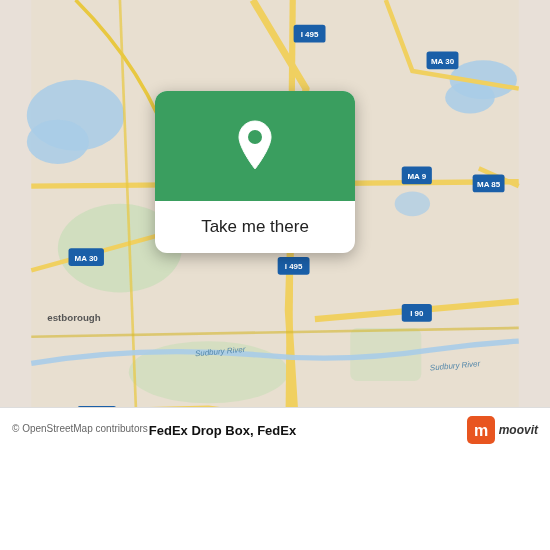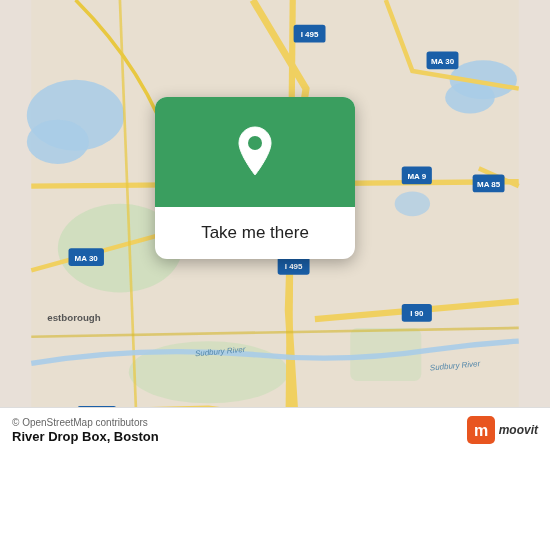--- a/index.html
+++ b/index.html
@@ -22,21 +22,21 @@
     
     #map-svg {
       position: absolute;
       top: 0; left: 0;
       width: 100%; height: 100%;
     }
 
     
     #popup-card {
       position: absolute;
-      top: 97px;
+      top: 91px;
       left: 155px;
       width: 200px;
       background: white;
       border-radius: 12px;
       box-shadow: 0 4px 16px rgba(0,0,0,0.3);
       overflow: hidden;
       z-index: 10;
     }
 
     #popup-green-area {
@@ -91,21 +91,21 @@
       padding: 8px 12px 8px 12px;
       display: flex;
       align-items: center;
       justify-content: space-between;
       z-index: 10;
       border-top: 1px solid #ddd;
     }
 
     #bottom-left {
       display: flex;
-      flex-direction: column;
+      flex-direction: row;
       gap: 1px;
     }
 
     #attribution-text {
       font-size: 10px;
       color: #666;
     }
 
     #place-name {
       font-size: 13px;
@@ -217,21 +217,21 @@
       </svg>
     </div>
     <div id="popup-button-area">
       <button id="take-me-there-btn">Take me there</button>
     </div>
   </div>
 
   <div id="bottom-bar">
     <div id="bottom-left">
       <span id="attribution-text">© OpenStreetMap contributors</span>
-      <span id="place-name">River Drop Box, Boston</span>
+      <span id="place-name">FedEx Drop Box, FedEx</span>
     </div>
     <div id="moovit-logo">
 
       <svg id="moovit-icon" viewBox="0 0 28 28" xmlns="http://www.w3.org/2000/svg">
         <rect width="28" height="28" rx="5" fill="#e85520"></rect>
         <text x="14" y="20" text-anchor="middle" font-size="16" font-weight="bold" fill="white">m</text>
       </svg>
       <span id="moovit-text">moovit</span>
     </div>
   </div>

